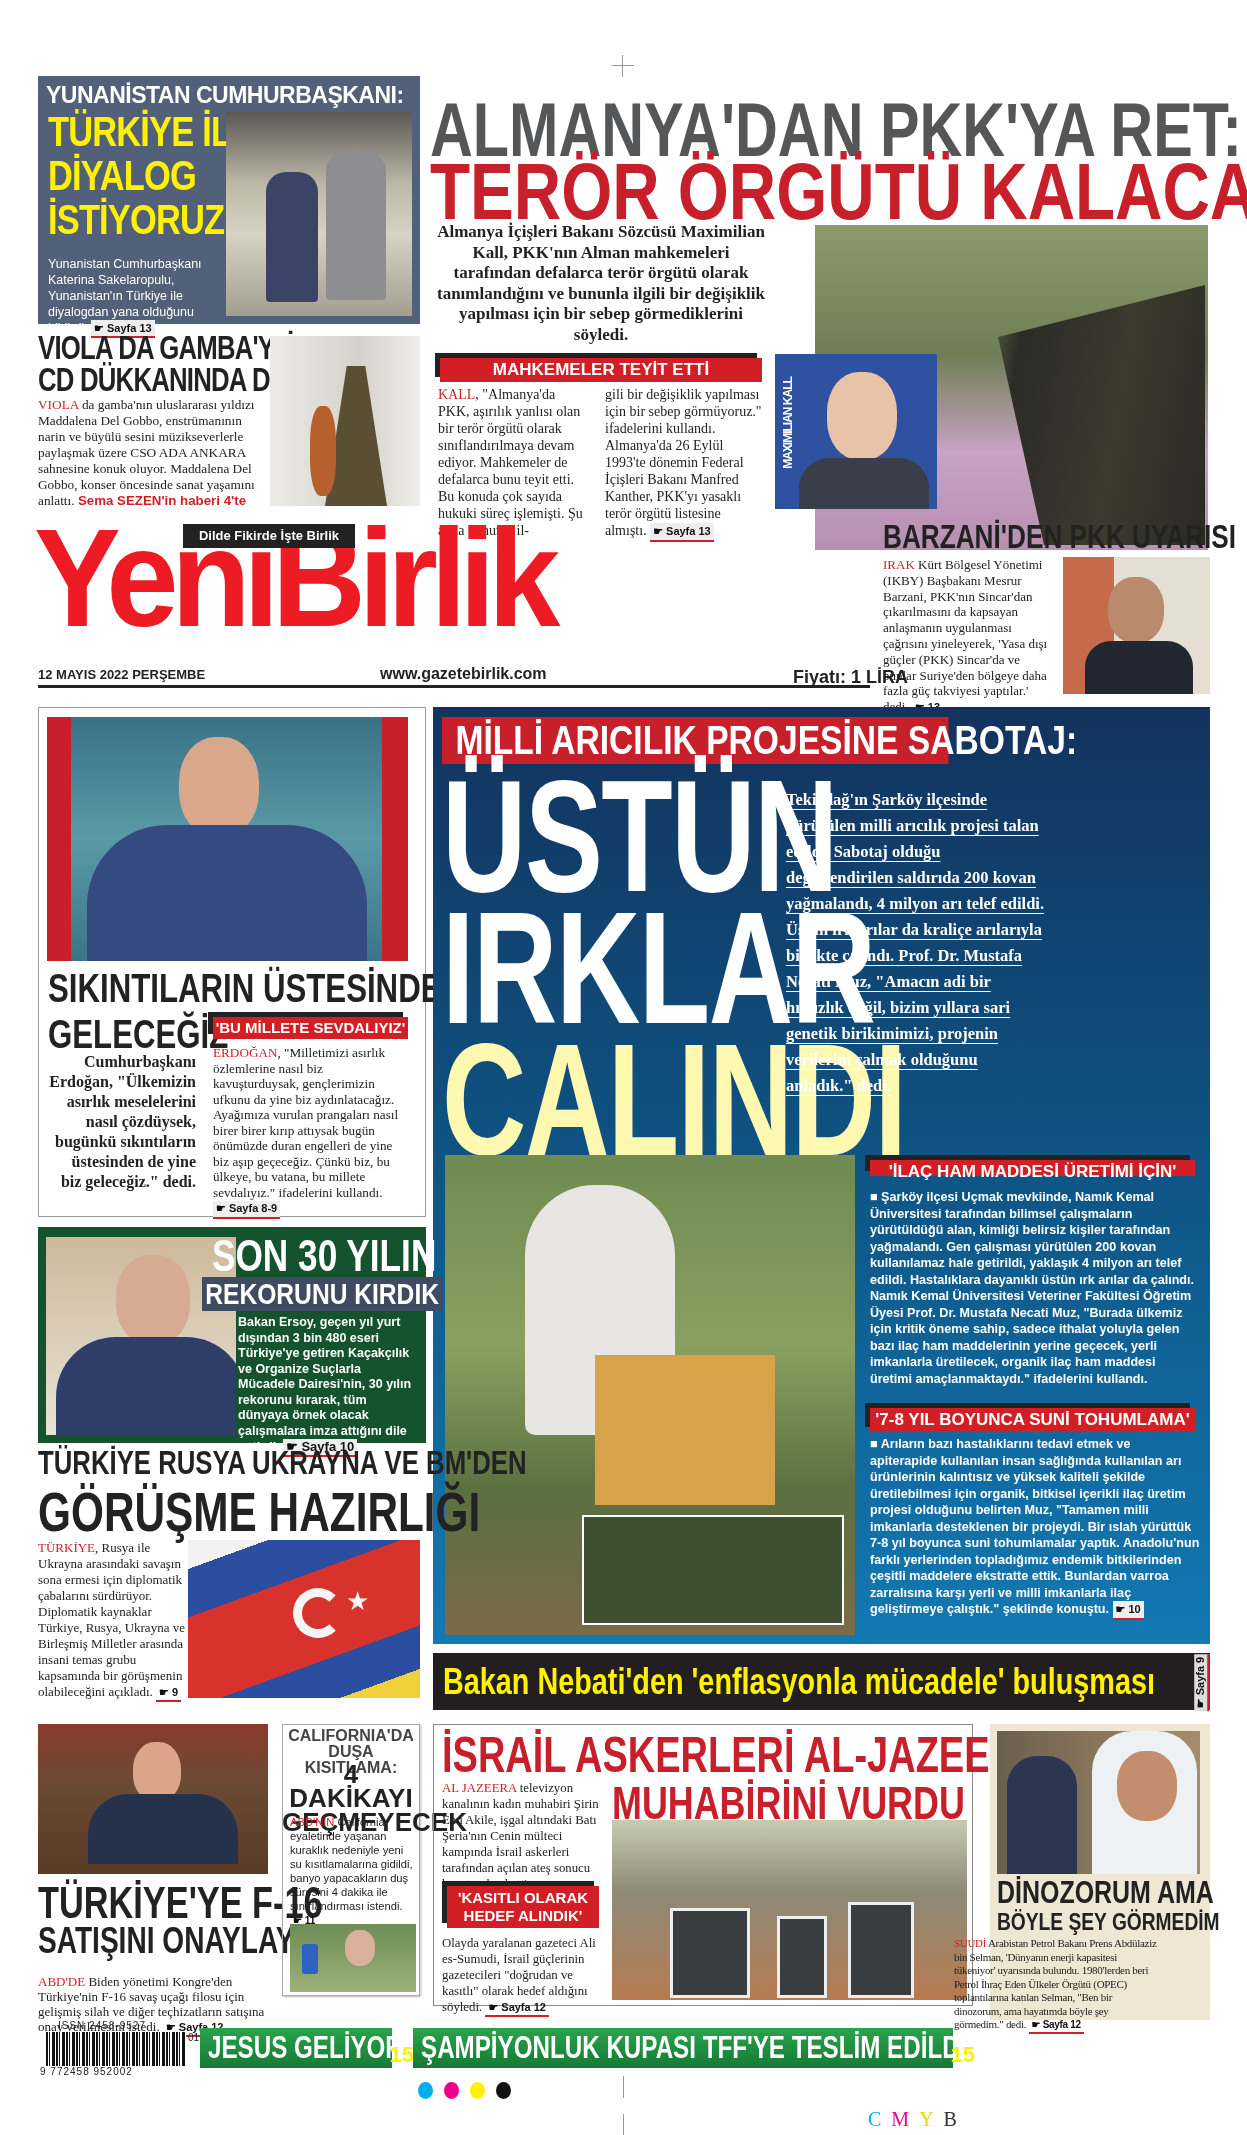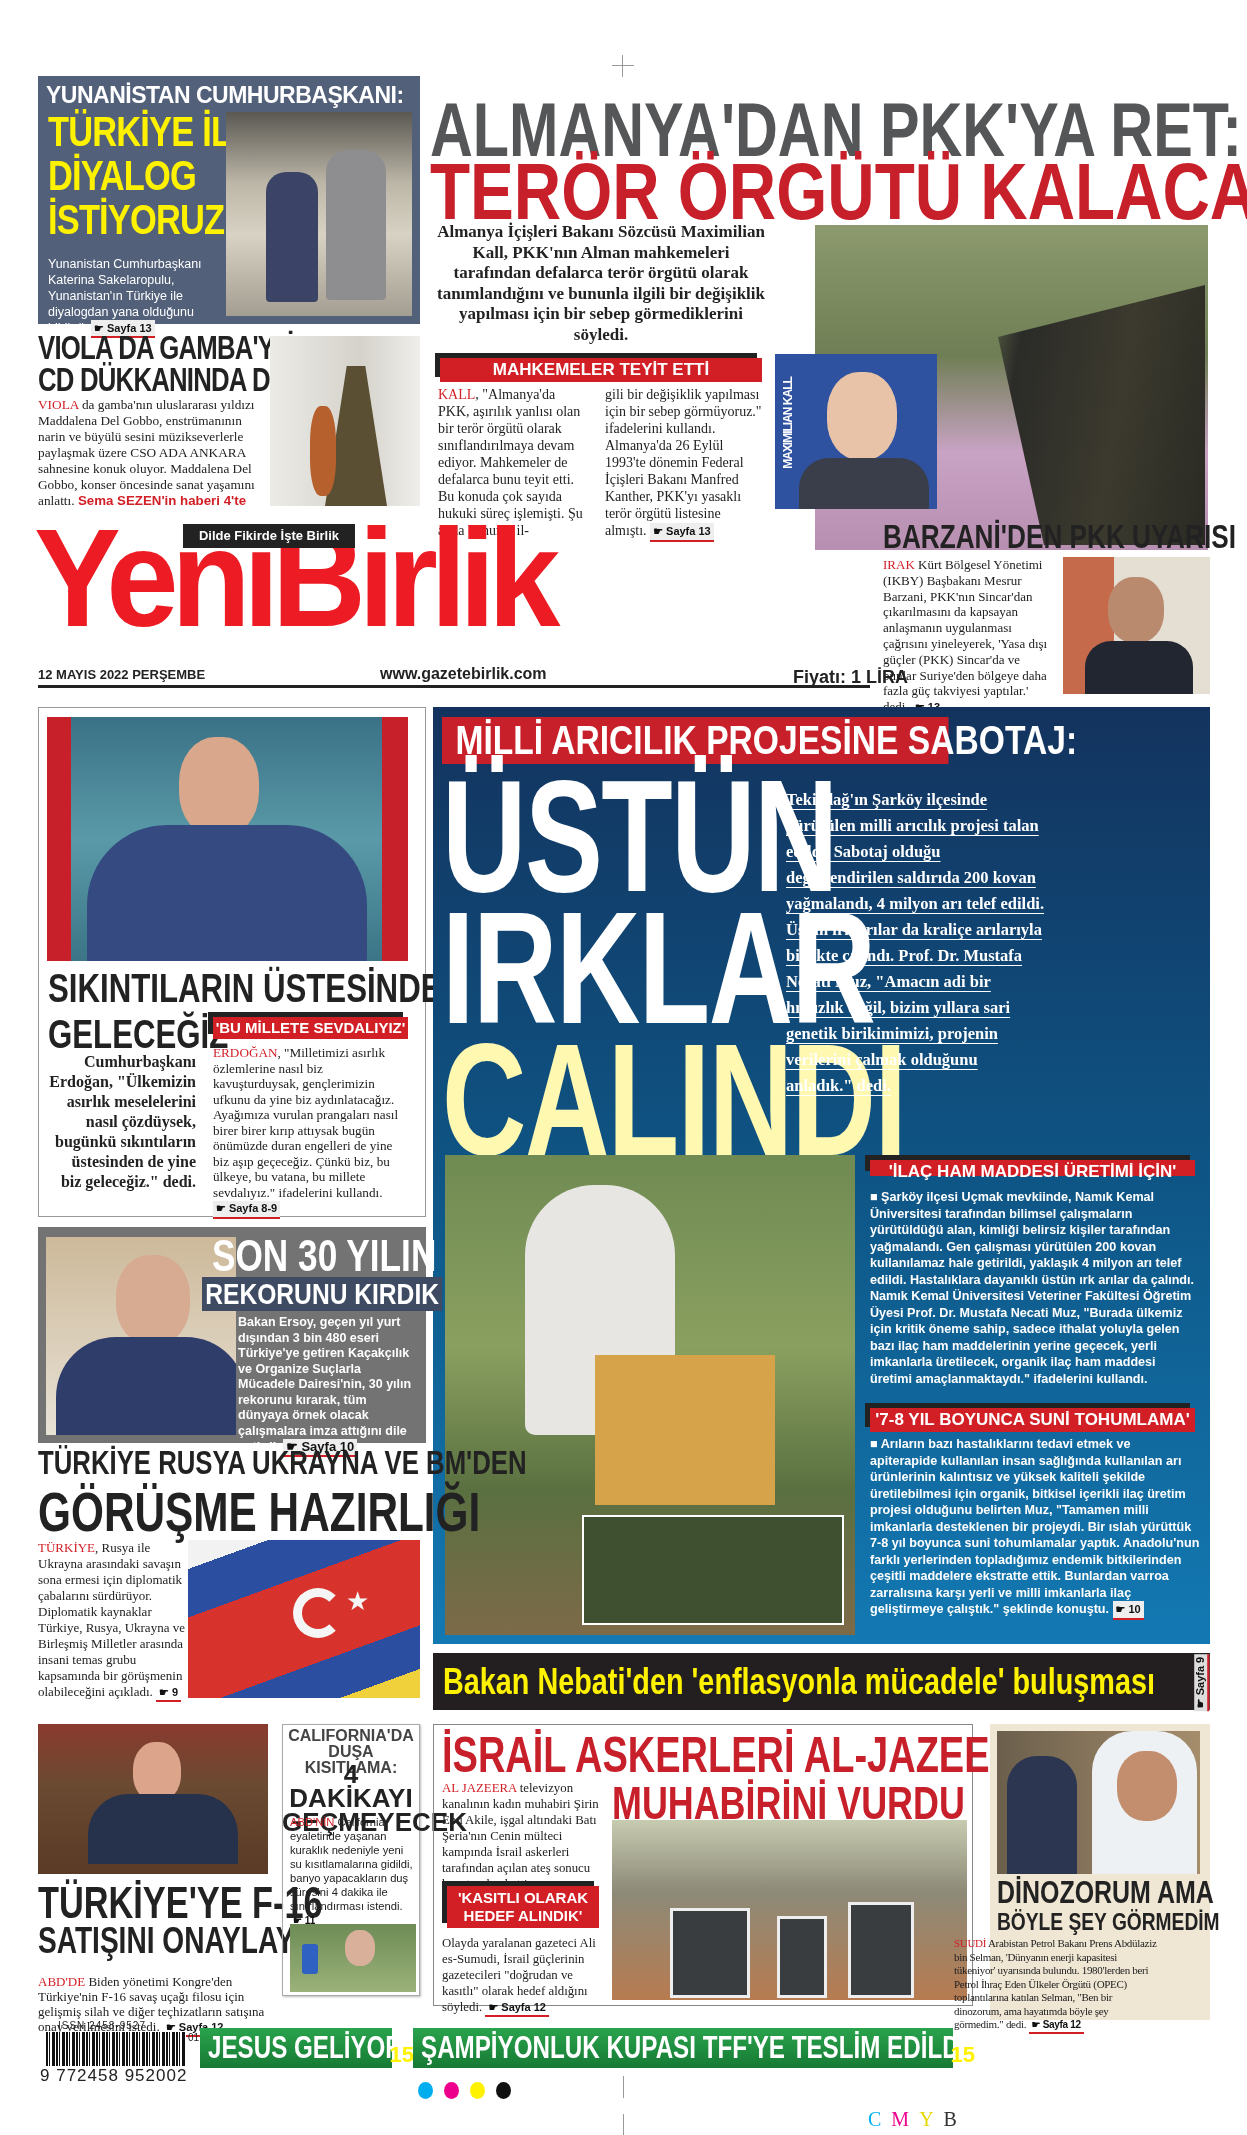--- a/index.html
+++ b/index.html
@@ -123,21 +123,21 @@
 </div>
 
 <div class="abs kicker-red cond" style="left:870px;top:1160px;width:325px;height:16px;font-size:17px;line-height:24px;letter-spacing:0">'İLAÇ HAM MADDESİ ÜRETİMİ İÇİN'</div>
 <div class="abs sans" style="left:870px;top:1189px;width:330px;font-size:12.6px;line-height:16.5px;color:#fff;font-weight:bold">■ Şarköy ilçesi Uçmak mevkiinde, Namık Kemal Üniversitesi tarafından bilimsel çalışmaların yürütüldüğü alan, kimliği belirsiz kişiler tarafından yağmalandı. Gen çalışması yürütülen 200 kovan kullanılamaz hale getirildi, yaklaşık 4 milyon arı telef edildi. Hastalıklara dayanıklı üstün ırk arılar da çalındı. Namık Kemal Üniversitesi Veteriner Fakültesi Öğretim Üyesi Prof. Dr. Mustafa Necati Muz, "Burada ülkemiz için kritik öneme sahip, sadece ithalat yoluyla gelen bazı ilaç ham maddelerinin yerine geçecek, yerli imkanlarla üretilecek, organik ilaç ham maddesi üretimi amaçlanmaktaydı." ifadelerini kullandı.</div>
 <div class="abs kicker-red cond" style="left:870px;top:1408px;width:325px;height:24px;font-size:17px;line-height:24px;letter-spacing:0">'7-8 YIL BOYUNCA SUNİ TOHUMLAMA'</div>
 <div class="abs sans" style="left:870px;top:1436px;width:330px;font-size:12.6px;line-height:16.5px;color:#fff;font-weight:bold">
   <span>■ Arıların bazı hastalıklarını tedavi etmek ve apiterapide kullanılan insan sağlığında kullanılan arı ürünlerinin kalıntısız ve yüksek kaliteli şekilde üretilebilmesi için organik, bitkisel içerikli ilaç üretim projesi olduğunu belirten Muz, "Tamamen milli imkanlarla desteklenen bir projeydi. Bir ıslah yürüttük 7-8 yıl boyunca suni tohumlamalar yaptık. Anadolu'nun farklı yerlerinden topladığımız endemik bitkilerinden çeşitli maddelere ekstratte ettik. Bunlardan varroa zarralısına karşı yerli ve milli imkanlarla ilaç geliştirmeye çalıştık." şeklinde konuştu.</span>
   <span class="sayfa" style="font-size:11px">☛ 10</span>
 </div>
 
-<div class="abs" style="left:38px;top:1227px;width:388px;height:216px;background:#737373">
+<div class="abs" style="left:38px;top:1227px;width:388px;height:216px;background:#14532d">
   <div class="abs photo" style="left:8px;top:10px;width:190px;height:198px;background:linear-gradient(180deg,#cdb99a,#e8e2d6)">
     <div class="abs" style="left:70px;top:18px;width:74px;height:90px;background:#d7aa92;border-radius:45%"></div>
     <div class="abs" style="left:10px;top:100px;width:190px;height:100px;background:#2f3d6a;border-radius:60px 60px 0 0"></div>
   </div>
   <div class="abs cond" style="left:174px;top:4px;font-size:44px;color:#fff;white-space:nowrap;transform:scaleX(0.8);transform-origin:left;letter-spacing:0">SON 30 YILIN</div>
   <div class="abs cond" style="left:164px;top:50px;font-size:30px;color:#fff;white-space:nowrap;transform:scaleX(0.82);transform-origin:left;letter-spacing:0;background:#3e4b62;padding:0 4px">REKORUNU KIRDIK</div>
   <div class="abs sans" style="left:200px;top:88px;width:182px;font-size:12.5px;line-height:15.5px;color:#fff;font-weight:bold">
     <span>Bakan Ersoy, geçen yıl yurt dışından 3 bin 480 eseri Türkiye'ye getiren Kaçakçılık ve Organize Suçlarla Mücadele Dairesi'nin, 30 yılın rekorunu kırarak, tüm dünyaya örnek olacak çalışmalara imza attığını dile getirdi.</span>
     <span class="sayfa" style="font-size:13px">☛ Sayfa 10</span>
   </div>
@@ -214,21 +214,21 @@
 <div class="abs cond" style="left:997px;top:1874px;font-size:32px;white-space:nowrap;transform:scaleX(0.78);transform-origin:left;letter-spacing:0">DİNOZORUM AMA</div>
 <div class="abs cond" style="left:997px;top:1908px;font-size:24px;white-space:nowrap;transform:scaleX(0.8);transform-origin:left;letter-spacing:0">BÖYLE ŞEY GÖRMEDİM</div>
 <div class="abs serif" style="left:954px;top:1937px;width:206px;font-size:11px;line-height:13.5px;letter-spacing:-0.3px">
   <span class="red">SUUDİ</span><span> Arabistan Petrol Bakanı Prens Abdülaziz bin Selman, 'Dünyanın enerji kapasitesi tükeniyor' uyarısında bulundu. 1980'lerden beri Petrol İhraç Eden Ülkeler Örgütü (OPEC) toplantılarına katılan Selman, "Ben bir dinozorum, ama hayatımda böyle şey görmedim." dedi.</span>
   <span class="sayfa" style="font-size:10px;background:none">☛ Sayfa 12</span>
 </div>
 
 <div class="abs" style="left:38px;top:2020px;width:162px;height:60px">
   <div class="abs sans" style="left:20px;top:0;font-size:10px;letter-spacing:1px">ISSN 2458-9527</div>
   <div class="abs" style="left:8px;top:12px;width:140px;height:34px;background:repeating-linear-gradient(90deg,#111 0 2px,#fff 2px 3px,#111 3px 4px,#fff 4px 6px,#111 6px 9px,#fff 9px 10px)"></div>
-  <div class="abs sans" style="left:2px;top:46px;font-size:17px;letter-spacing:1px">9 772458 952002</div>
+  <div class="abs sans" style="left:2px;top:46px;font-size:10px;letter-spacing:1px">9 772458 952002</div>
   <div class="abs sans" style="left:150px;top:12px;font-size:10px">01</div>
 </div>
 <div class="abs" style="left:200px;top:2028px;width:778px;height:40px">
   <div class="abs" style="left:0;top:0;width:192px;height:40px;background:linear-gradient(180deg,#2aa34c,#167a34)">
     <span class="cond" style="position:absolute;left:8px;top:2px;font-size:31px;color:#fff;white-space:nowrap;transform:scaleX(0.78);transform-origin:left;letter-spacing:0">JESUS GELİYOR</span>
     <span class="cond" style="position:absolute;right:-22px;top:14px;font-size:22px;color:#fff200;letter-spacing:0">15</span>
   </div>
   <div class="abs" style="left:213px;top:0;width:540px;height:40px;background:linear-gradient(180deg,#2aa34c,#167a34)">
     <span class="cond" style="position:absolute;left:8px;top:2px;font-size:31px;color:#fff;white-space:nowrap;transform:scaleX(0.78);transform-origin:left;letter-spacing:0">ŞAMPİYONLUK KUPASI TFF'YE TESLİM EDİLDİ</span>
     <span class="cond" style="position:absolute;right:-22px;top:14px;font-size:22px;color:#fff200;letter-spacing:0">15</span>

